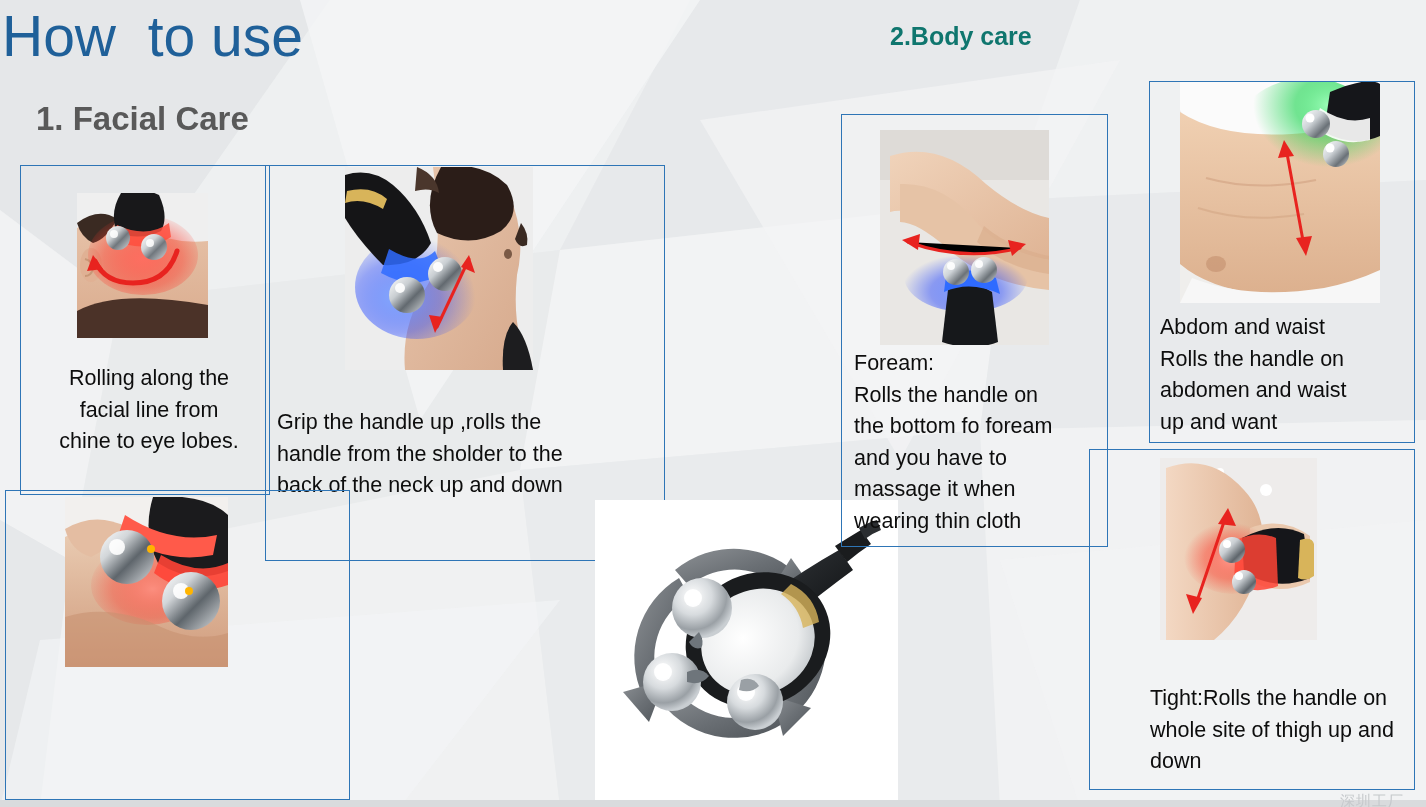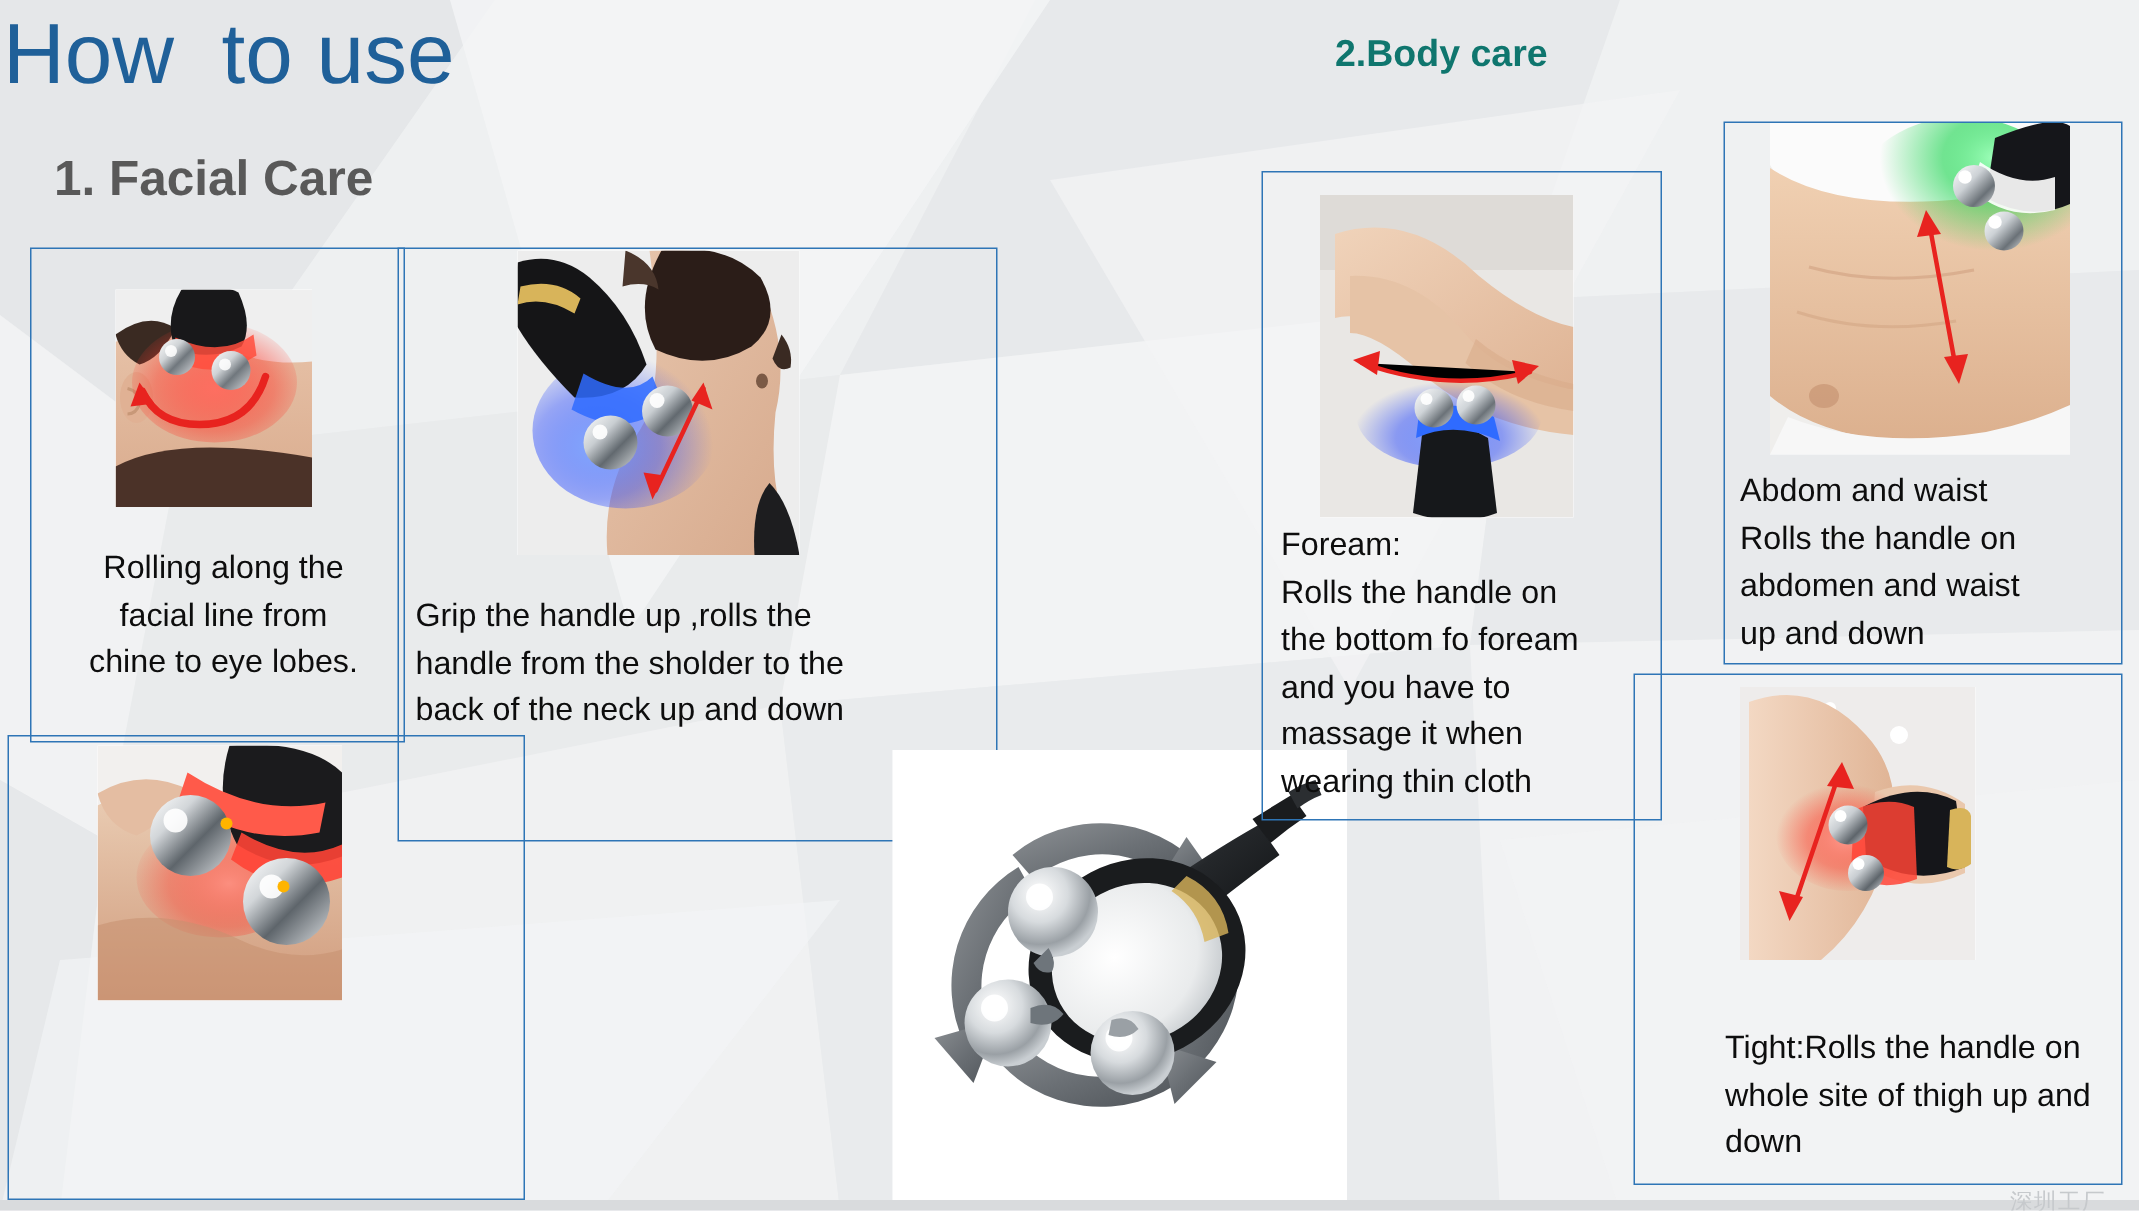--- a/index.html
+++ b/index.html
@@ -157,21 +157,21 @@
       <circle cx="55" cy="121" r="5" fill="#ffffff" opacity="0.9"></circle>
       <circle cx="93" cy="100" r="5" fill="#ffffff" opacity="0.9"></circle>
       <g stroke="#e8231f" stroke-width="3" stroke-linecap="round">
         <line x1="92" y1="160" x2="124" y2="92"></line>
       </g>
       <polygon points="124,88 130,106 116,100" fill="#e8231f"></polygon>
       <polygon points="90,166 98,150 84,148" fill="#e8231f"></polygon>
     </svg>
   </div>
 
-  <div class="caption" style="left:277px;top:395px;width:380px;">Grip the handle up ,rolls the
+  <div class="caption" style="left:277px;top:407px;width:380px;">Grip the handle up ,rolls the
 handle from the sholder to the
 back of the neck up and down</div>
 
   <div class="box" style="left:5px;top:490px;width:345px;height:310px;"></div>
 
   <div class="photo" style="left:65px;top:497px;width:163px;height:170px;">
     <svg viewBox="0 0 163 170" preserveAspectRatio="none">
       <defs>
         <radialGradient id="redglow2" cx="55%" cy="55%" r="60%">
           <stop offset="0%" stop-color="#ff8a7c" stop-opacity="0.9"></stop>
@@ -348,21 +348,21 @@
         <line x1="106" y1="66" x2="124" y2="164"></line>
       </g>
       <polygon points="104,58 114,74 98,76" fill="#e8231f"></polygon>
       <polygon points="126,174 116,156 132,154" fill="#e8231f"></polygon>
     </svg>
   </div>
 
   <div class="caption" style="left:1160px;top:312px;width:250px;">Abdom and waist
 Rolls the handle on
 abdomen and waist
-up and down</div>
+up and want</div>
 
   <div class="box" style="left:1089px;top:449px;width:326px;height:341px;"></div>
 
   <div class="photo" style="left:1160px;top:458px;width:157px;height:182px;">
     <svg viewBox="0 0 157 182" preserveAspectRatio="none">
       <defs>
         <radialGradient id="redglow3" cx="48%" cy="54%" r="48%">
           <stop offset="0%" stop-color="#ff9a8d" stop-opacity="0.95"></stop>
           <stop offset="55%" stop-color="#ff3b2e" stop-opacity="0.45"></stop>
           <stop offset="100%" stop-color="#ff3b2e" stop-opacity="0"></stop>

